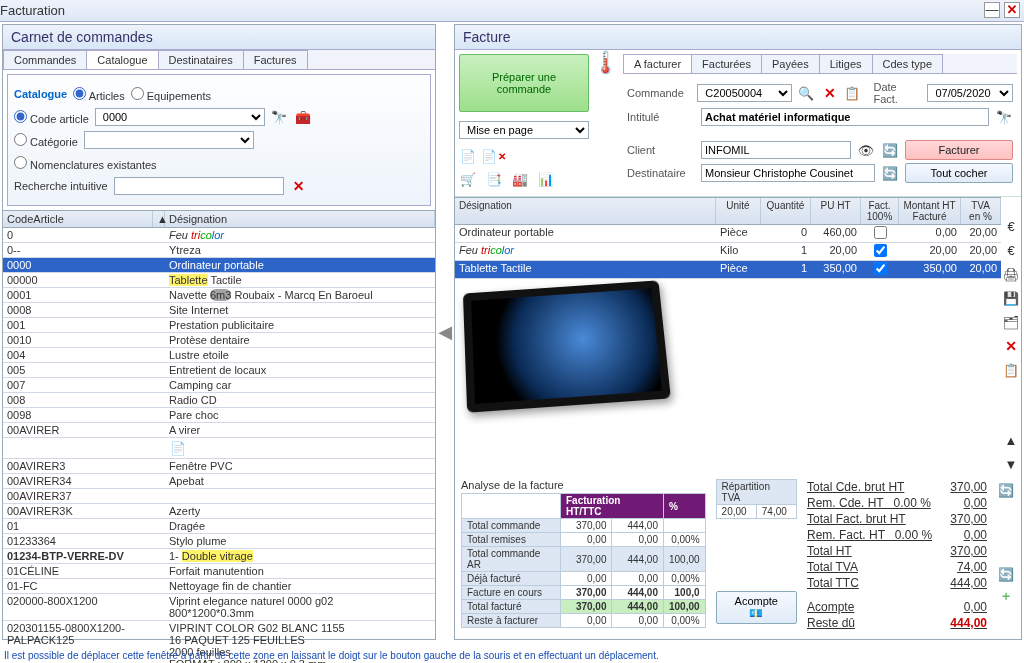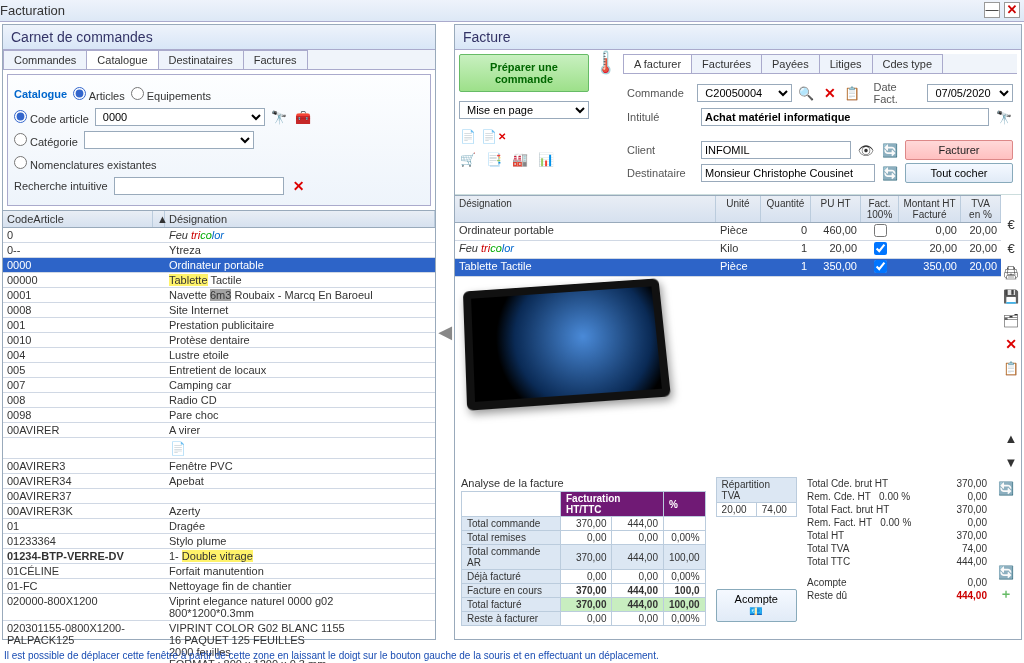--- a/index.html
+++ b/index.html
@@ -24,43 +24,43 @@
 .hl-blue { color: #0066cc; font-weight: bold; }
 .icon { width: 18px; height: 18px; display: inline-flex; align-items: center; justify-content: center; font-size: 13px; cursor: pointer; }
 .grid-head { display: flex; background: linear-gradient(#e9eef5,#d6e1ef); border-top: 1px solid #9ab; border-bottom: 1px solid #9ab; font-size: 11px; }
 .grid-head div { padding: 2px 4px; border-right: 1px solid #bcd; }
 .grid-body { overflow-y: scroll; }
 .grow { flex: 1; }
 .grid-row { display: flex; border-bottom: 1px solid #d0d8e4; font-size: 11px; min-height: 15px; cursor: pointer; }
 .grid-row div { padding: 1px 4px; border-right: 1px solid transparent; }
 .grid-row.sel { background: #2d64c8; color: #fff; }
 .hl-yellow { background: #fff36a; }
-.hl-cyan { background: #a3a3a3; }
+.hl-cyan { background: #a3a3a3; border-radius: 6px; }
 .italic { font-style: italic; }
 .btn { background: linear-gradient(#f5f9ff,#e1ebf7); border: 1px solid #8ab; padding: 3px 10px; font-size: 11px; cursor: pointer; border-radius: 2px; }
-.btn-green { background: linear-gradient(#c8f0c0,#9de08a); border-color: #6b6; color: #060; font-weight: bold; padding: 6px 12px; text-align: center; }
+.btn-green { background: linear-gradient(#c8f0c0,#9de08a); border-color: #6b6; color: #060; font-weight: normal; padding: 16px 12px; text-align: center; }
 .btn-pink { background: linear-gradient(#ffd8d8,#ffc0c0); border-color: #d88; color: #222; width: 108px; }
 .right-top { display: flex; padding: 4px; gap: 8px; align-items: flex-start; border-bottom: 1px solid #cdd; }
 .right-form { padding: 4px; }
 .fr-row { display: flex; align-items: center; gap: 6px; margin: 3px 0; font-size: 11px; }
 .fr-row .lbl { width: 68px; color: #555; }
 .inv-grid-head { display: flex; background: linear-gradient(#e9eef5,#d6e1ef); border-top: 1px solid #9ab; border-bottom: 1px solid #9ab; font-size: 10px; }
 .inv-grid-head div { padding: 2px 4px; border-right: 1px solid #bcd; text-align: center; }
 .inv-row { display: flex; border-bottom: 1px solid #d0d8e4; font-size: 11px; min-height: 16px; }
 .inv-row div { padding: 1px 4px; text-align: right; }
 .inv-row div.l { text-align: left; }
 .inv-row.sel { background: #2d64c8; color: #fff; }
 .analysis { display: flex; gap: 10px; padding: 6px; font-size: 11px; align-items: flex-start; }
 .ana-table { border-collapse: collapse; padding-left: 20px; }
 .ana-table td { border: 1px solid #bcd; padding: 1px 5px; font-size: 10px; }
 .ana-table .h { background: #dce7f3; }
 .ana-table .g { background: #c8eec0; font-weight: bold; }
 .ana-table .g2 { background: #701a75; color: #fff; font-weight: bold; }
 .ana-table .b { font-weight: bold; }
-.totals { font-size: 10px; }
+.totals { font-size: 12px; text-decoration: underline; }
 .totals div { display: flex; justify-content: space-between; gap: 10px; min-width: 180px; padding: 1px 0; }
 .red { color: #c00; font-weight: bold; }
 .footer { position: absolute; bottom: 2px; left: 4px; font-size: 10px; color: #1a4db3; }
 .mid-arrow { width: 14px; display: flex; flex-direction: column; justify-content: center; align-items: center; color: #888; font-size: 18px; gap: 20px; }
 .imgph { width: 200px; height: 120px; margin: 6px 0 0 10px; background: radial-gradient(circle at 60% 45%, #4a8ad8 0%, #0a2a55 55%, #000 70%); border: 8px solid #111; border-radius: 6px; box-shadow: 2px 4px 8px rgba(0,0,0,.4); position: relative; transform: perspective(400px) rotateX(8deg) rotateZ(-4deg); }
 .x-red { color:#d00; font-weight:bold; font-size:14px; }
 </style>
 </head>
 <body>
 

